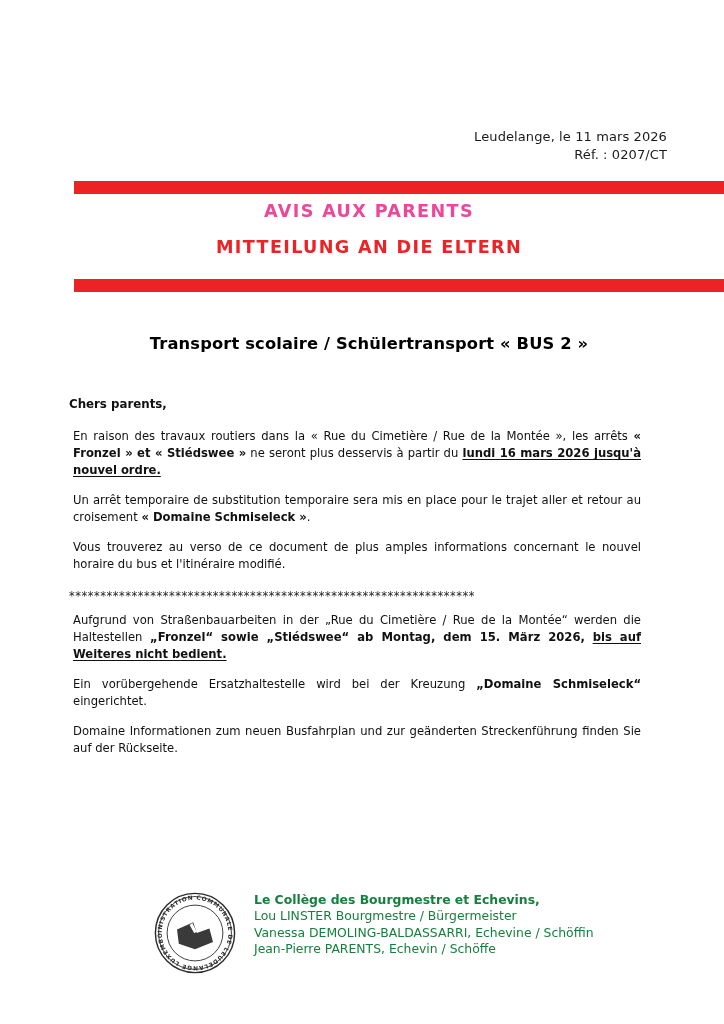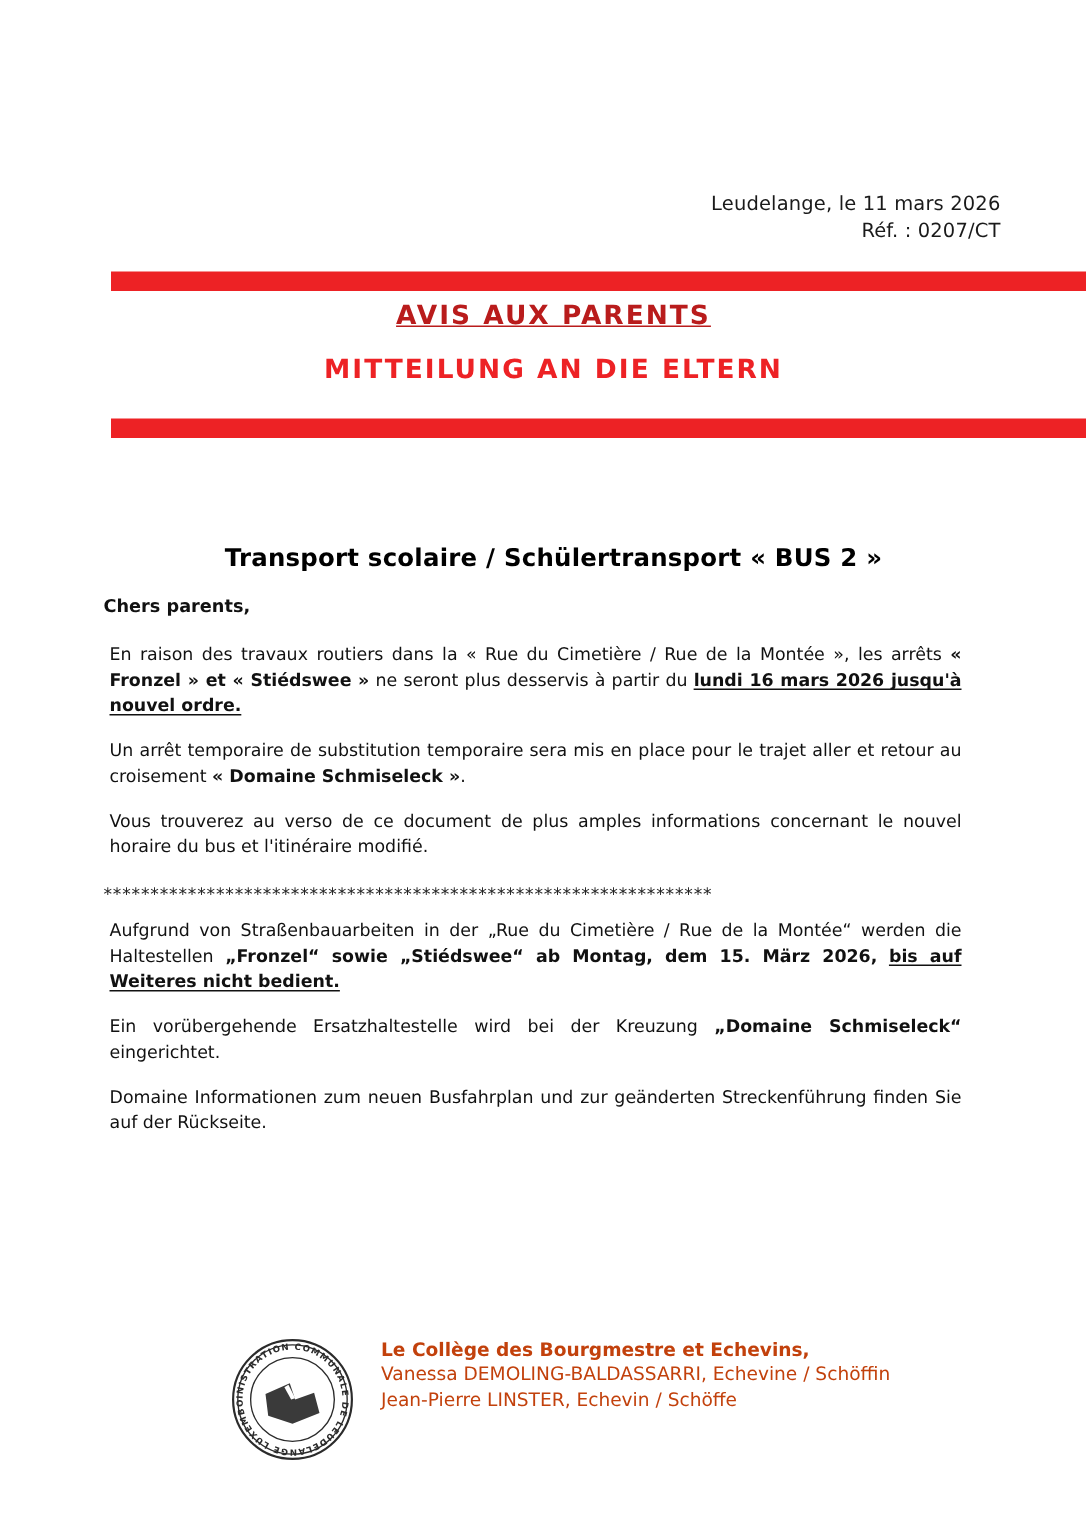--- a/index.html
+++ b/index.html
@@ -69,21 +69,20 @@
     position: absolute;
     top: 334px;
     left: 74px;
     width: 590px;
     text-align: center;
     font-family: "DejaVu Sans", sans-serif;
     font-weight: bold;
     font-size: 16.3px;
     letter-spacing: 0.15px;
     color: #000;
-    margin-top: 28px;
   }
 
   
   .body-block {
     position: absolute;
     left: 69px;
     top: 396px;
     width: 572px;
     font-size: 11.6px;
     line-height: 1.46;
@@ -131,38 +130,38 @@
     width: 90px;
     height: 90px;
     flex: 0 0 90px;
     margin-top: 4px;
   }
   .sig {
     margin-left: 14px;
     padding-top: 8px;
     font-size: 12.4px;
     line-height: 1.32;
-    color: #c2410c;
+    color: #15803d;
   }
   .sig .bold { font-weight: bold; }
 </style>
 </head>
 <body>
 
 <div class="page">
 
   <div class="doc-header">
     <div>Leudelange, le 11 mars 2026</div>
     <div>Réf. : 0207/CT</div>
   </div>
 
   <div class="banner banner-top banner-bar" style="background: rgb(237, 34, 37);"></div>
 
   <div class="banner-titles">
-    <div class="banner-title first" style="color: #b91c1c; text-decoration: underline;">AVIS AUX PARENTS</div>
+    <div class="banner-title first" style="color: #ec4899;">AVIS AUX PARENTS</div>
     <div class="banner-title" style="color: rgb(237, 34, 37);">MITTEILUNG AN DIE ELTERN</div>
   </div>
 
   <div class="banner banner-bottom banner-bar" style="background: rgb(237, 34, 37);"></div>
 
   <div class="subtitle">Transport scolaire / Schülertransport « BUS 2 »</div>
 
   <div class="body-block">
 
     <p class="salutation">Chers parents,</p>
@@ -199,19 +198,20 @@
         </text>
         <g fill="#3a3a3a">
           <path d="M 30,46 L 48,38 L 52,50 L 66,45 L 70,60 L 50,68 L 32,62 Z"></path>
           <path d="M 47,39 L 52,49 L 49,50 L 44,41 Z" fill="#ffffff"></path>
         </g>
       </svg>
     </div>
 
     <div class="sig">
       <div class="bold">Le Collège des Bourgmestre et Echevins,</div>
+      <div>Lou LINSTER Bourgmestre / Bürgermeister</div>
       <div>Vanessa DEMOLING-BALDASSARRI, Echevine / Schöffin</div>
-      <div>Jean-Pierre LINSTER, Echevin / Schöffe</div>
+      <div>Jean-Pierre PARENTS, Echevin / Schöffe</div>
     </div>
 
   </div>
 
 </div>
 
 </body></html>

